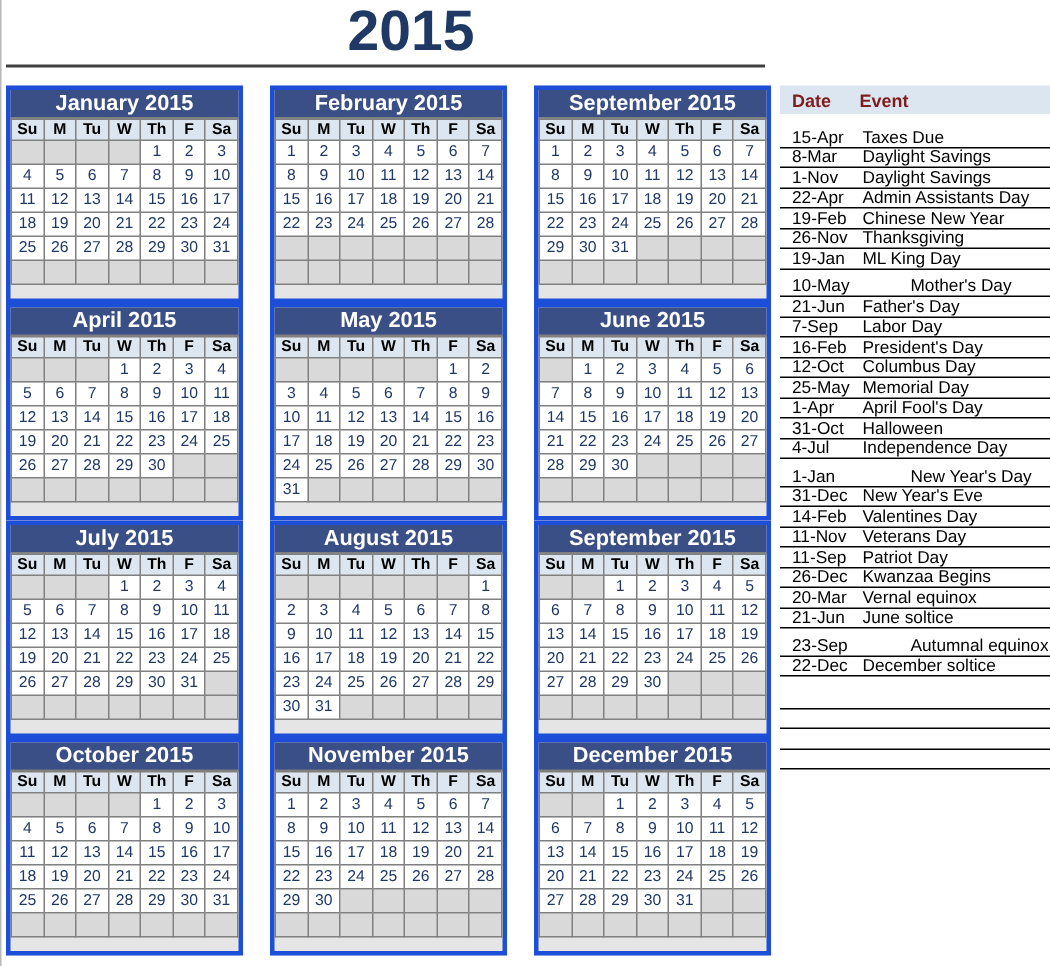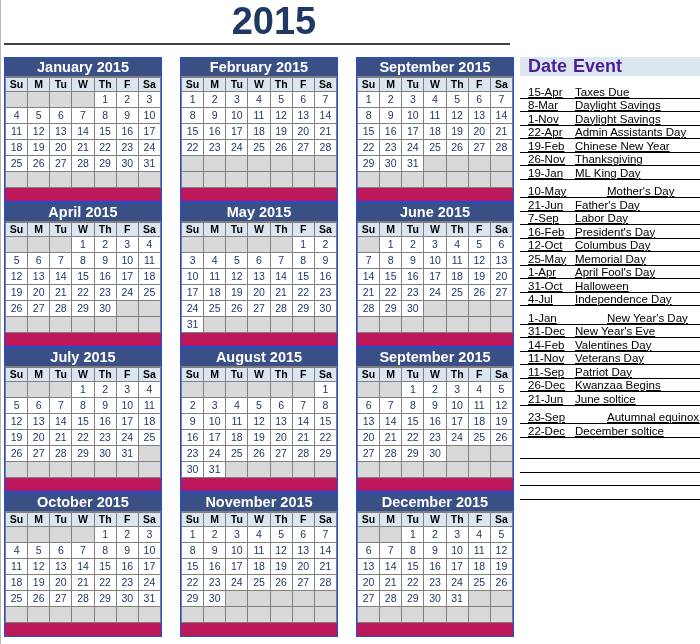--- a/index.html
+++ b/index.html
@@ -62,23 +62,23 @@
     width: 510px;
     height: 585px;
   }
   .cal-row {
     display: flex;
     height: 145px;
   }
   .month {
     width: 159px;
     margin-right: 18px;
-    border: 1px solid #1d4ed8;
+    border: 3px solid #1d4ed8;
     box-sizing: border-box;
-    background: #be185d;
+    background: #e5e5e5;
   }
   .month:last-child { margin-right: 0; }
 
   .month-title {
     background: #3a4f86;
     color: #ffffff;
     font-size: 14.5px;
     font-weight: bold;
     text-align: center;
     height: 18px;
@@ -125,35 +125,34 @@
     left: 520px;
     top: 57px;
     width: 180px;
     height: 585px;
   }
   #events-header {
     background: #dce6f1;
     height: 19px;
     display: flex;
     align-items: center;
-    font-size: 18px;
+    font-size: 12px;
     font-weight: bold;
-    color: #4c1d95;
+    color: #7f1d1d;
   }
   #events-header .col-date {
     width: 53px;
     padding-left: 8px;
     box-sizing: border-box;
   }
   #events-header .col-event {
     flex: 1;
   }
   #events-list {
     margin-top: 9px;
-    text-decoration: underline;
   }
   .event-row {
     display: flex;
     height: 13.5px;
     align-items: flex-end;
     border-bottom: 1px solid #000000;
     font-size: 11.5px;
     color: #000000;
     box-sizing: border-box;
   }
@@ -1151,20 +1150,24 @@
       </div>
       <div class="event-row">
         <div class="ev-date">11-Sep</div>
         <div class="ev-name">Patriot Day</div>
       </div>
       <div class="event-row">
         <div class="ev-date">26-Dec</div>
         <div class="ev-name">Kwanzaa Begins</div>
       </div>
       <div class="event-row">
+        <div class="ev-date">20-Mar</div>
+        <div class="ev-name">Vernal equinox</div>
+      </div>
+      <div class="event-row">
         <div class="ev-date">21-Jun</div>
         <div class="ev-name">June soltice</div>
       </div>
       <div class="event-row spacer-before">
         <div class="ev-date">23-Sep</div>
         <div class="ev-name">Autumnal equinox</div>
       </div>
       <div class="event-row">
         <div class="ev-date">22-Dec</div>
         <div class="ev-name">December soltice</div>

